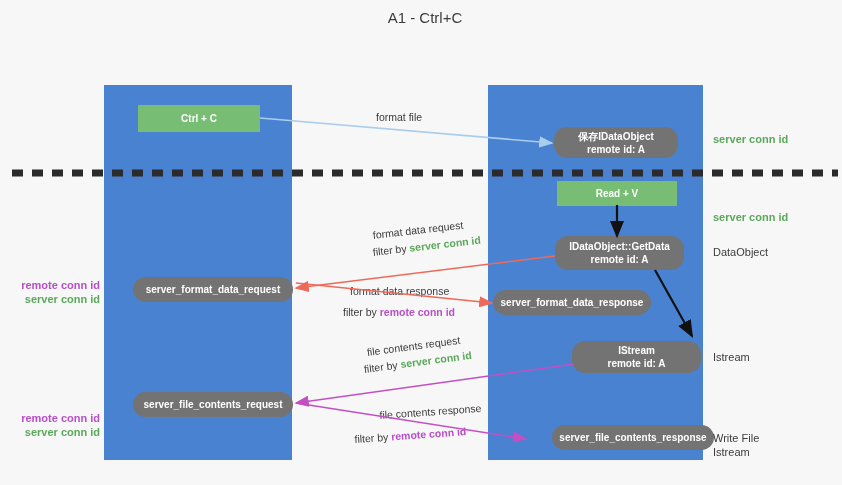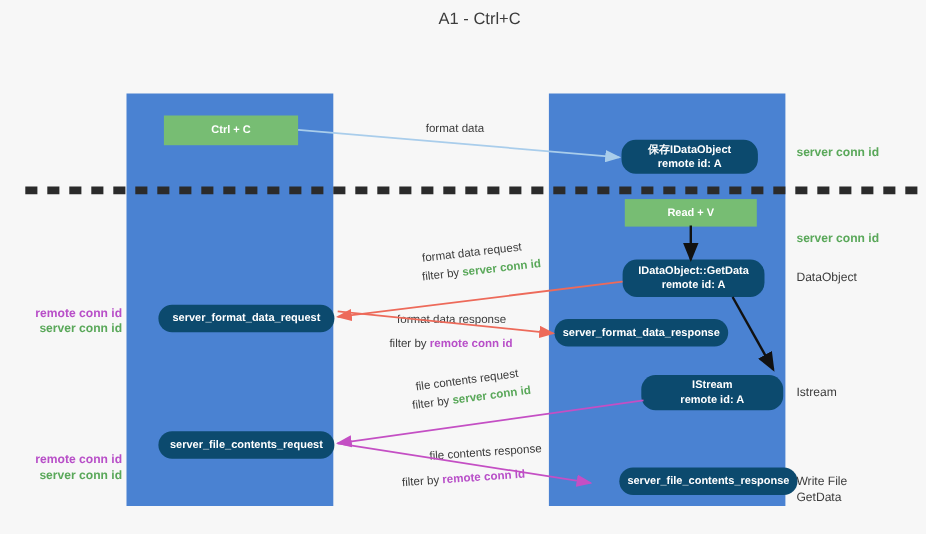--- a/index.html
+++ b/index.html
@@ -3,21 +3,21 @@
 <meta charset="utf-8">
 <style>
   html,body{margin:0;padding:0;}
   body{
     width:842px;height:485px;
     background:#f7f7f7;
     font-family:"Liberation Sans","DejaVu Sans",sans-serif;
     position:relative;
     overflow:hidden;
   }
-  #stage{position:absolute;left:15px;top:0;width:756px;height:485px;padding-left:32px;}
+  #stage{position:absolute;left:4px;top:0;width:756px;height:485px;padding-left:32px;}
 
   
   .title{
     position:absolute;left:0;top:8px;width:842px;
     text-align:center;font-size:15px;color:#3c3c3c;line-height:20px;
   }
 
   
   .lane-head{
     position:absolute;text-align:left;font-size:11.5px;color:#3c3c3c;
@@ -27,21 +27,21 @@
 
   
   .lane{position:absolute;background:#4a82d2;}
 
   
   .box{
     position:absolute;box-sizing:border-box;
     display:flex;flex-direction:column;align-items:center;justify-content:center;
     color:#ffffff;font-size:10px;line-height:13px;text-align:center;font-weight:bold;
   }
-  .box.orange{background:#0c4a6e;border-radius:13px;}
+  .box.orange{background:#737373;border-radius:13px;}
   .box.green{background:#77bd73;}
 
   
   .ann{position:absolute;font-size:11px;line-height:14px;}
   .ann.green{color:#5aa85a;font-weight:bold;}
   .ann.purple{color:#b84fc8;font-weight:bold;}
   .ann.dark{color:#3c3c3c;}
   .ann.right{text-align:left;}
   .ann.leftcol{text-align:right;}
 
@@ -148,21 +148,21 @@
       <span>server_file_contents_request</span>
     </div>
 
     <div class="box orange" style="left:523px;top:425px;width:162px;height:25px;margin-left:25px;">
       <span>server_file_contents_response</span>
     </div>
   </div>
 
   <div class="labels">
 
-    <div class="alabel" style="left:372px;top:110px;">format data</div>
+    <div class="alabel" style="left:372px;top:110px;">format file</div>
 
     <div class="alabel" style="left:368px;top:228px;transform:rotate(-6.5deg);transform-origin:left top;">
       <span>format data request</span>
     </div>
     <div class="alabel" style="left:368px;top:245px;transform:rotate(-6.5deg);transform-origin:left top;">
       <span>filter by </span><span class="g">server conn id</span>
     </div>
 
     <div class="alabel" style="left:346px;top:284px;">format data response</div>
     <div class="alabel" style="left:339px;top:305px;">
@@ -185,21 +185,21 @@
   </div>
 
   <div class="ann green right" style="left:709px;top:132px;">server conn id</div>
 
   <div class="ann green right" style="left:709px;top:210px;">server conn id</div>
 
   <div class="ann dark right" style="left:709px;top:245px;">DataObject</div>
 
   <div class="ann dark right" style="left:709px;top:350px;">Istream</div>
 
-  <div class="ann dark right" style="left:709px;top:431px;">Write File GetData</div>
+  <div class="ann dark right" style="left:709px;top:431px;">Write File Istream</div>
 
   <div style="position:absolute;left:0;top:278px;width:96px;">
     <div class="ann purple leftcol" style="position:static;">remote conn id</div>
     <div class="ann green leftcol" style="position:static;">server conn id</div>
   </div>
 
 
   <div style="position:absolute;left:0;top:411px;width:96px;">
     <div class="ann purple leftcol" style="position:static;">remote conn id</div>
     <div class="ann green leftcol" style="position:static;">server conn id</div>

